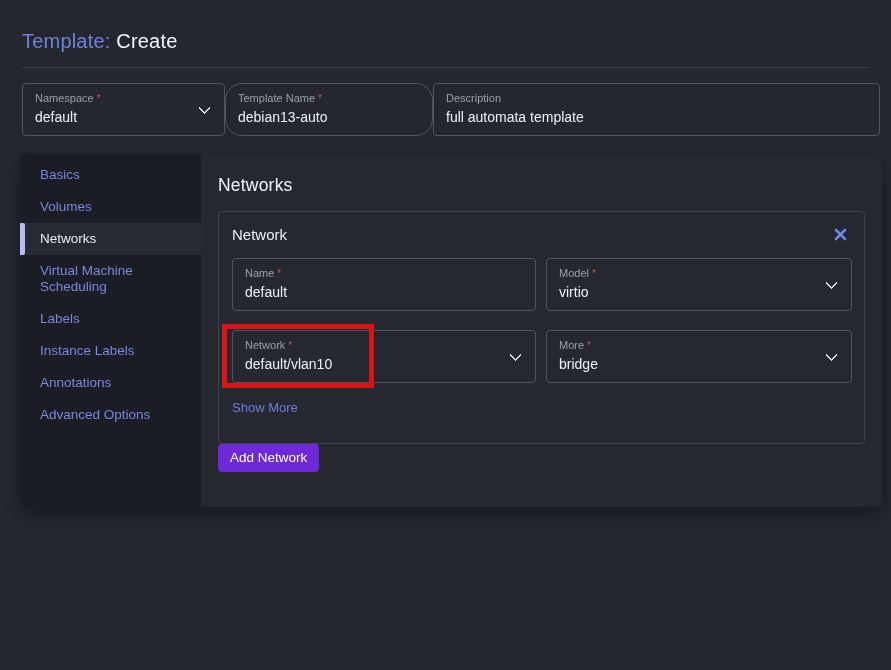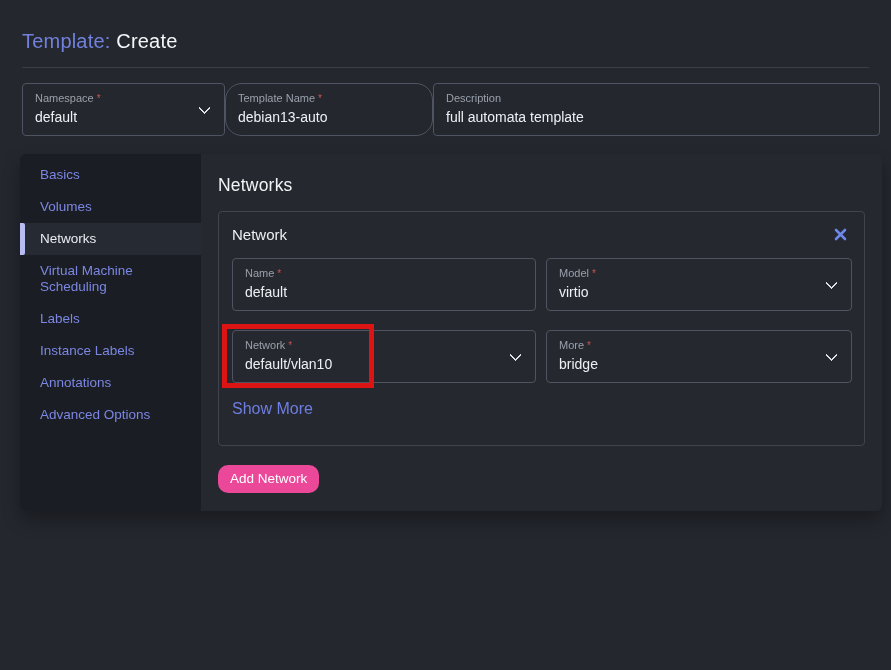--- a/index.html
+++ b/index.html
@@ -97,36 +97,35 @@
     left: -11px; top: -7px;
     width: 152px; height: 64px;
     border: 5px solid #dd1414;
     pointer-events: none;
     z-index: 5;
   }
 
   .show-more {
     display: inline-block;
     margin-top: 17px;
-    font-size: 16px;
+    font-size: 13px;
     color: #6e7ee2;
     cursor: pointer;
     background: none; border: none;
     font-family: "Liberation Sans", sans-serif;
   }
 
   .add-network-btn {
     display: inline-block;
-    margin-top: 19px;
     padding: 6px 12px 7px 12px;
-    background: #ec4899;
+    background: #6d28d9;
     color: #ffffff;
     font-size: 13.5px;
     font-family: "Liberation Sans", sans-serif;
-    border: none; border-radius: 10px;
+    border: none; border-radius: 4px;
     cursor: pointer;
   }
 </style>
 </head>
 <body>
 
 <div class="screen">
 
   <div class="page-header">
     <h1 class="page-title"><span class="prefix">Template:</span> <span class="suffix">Create</span></h1>

